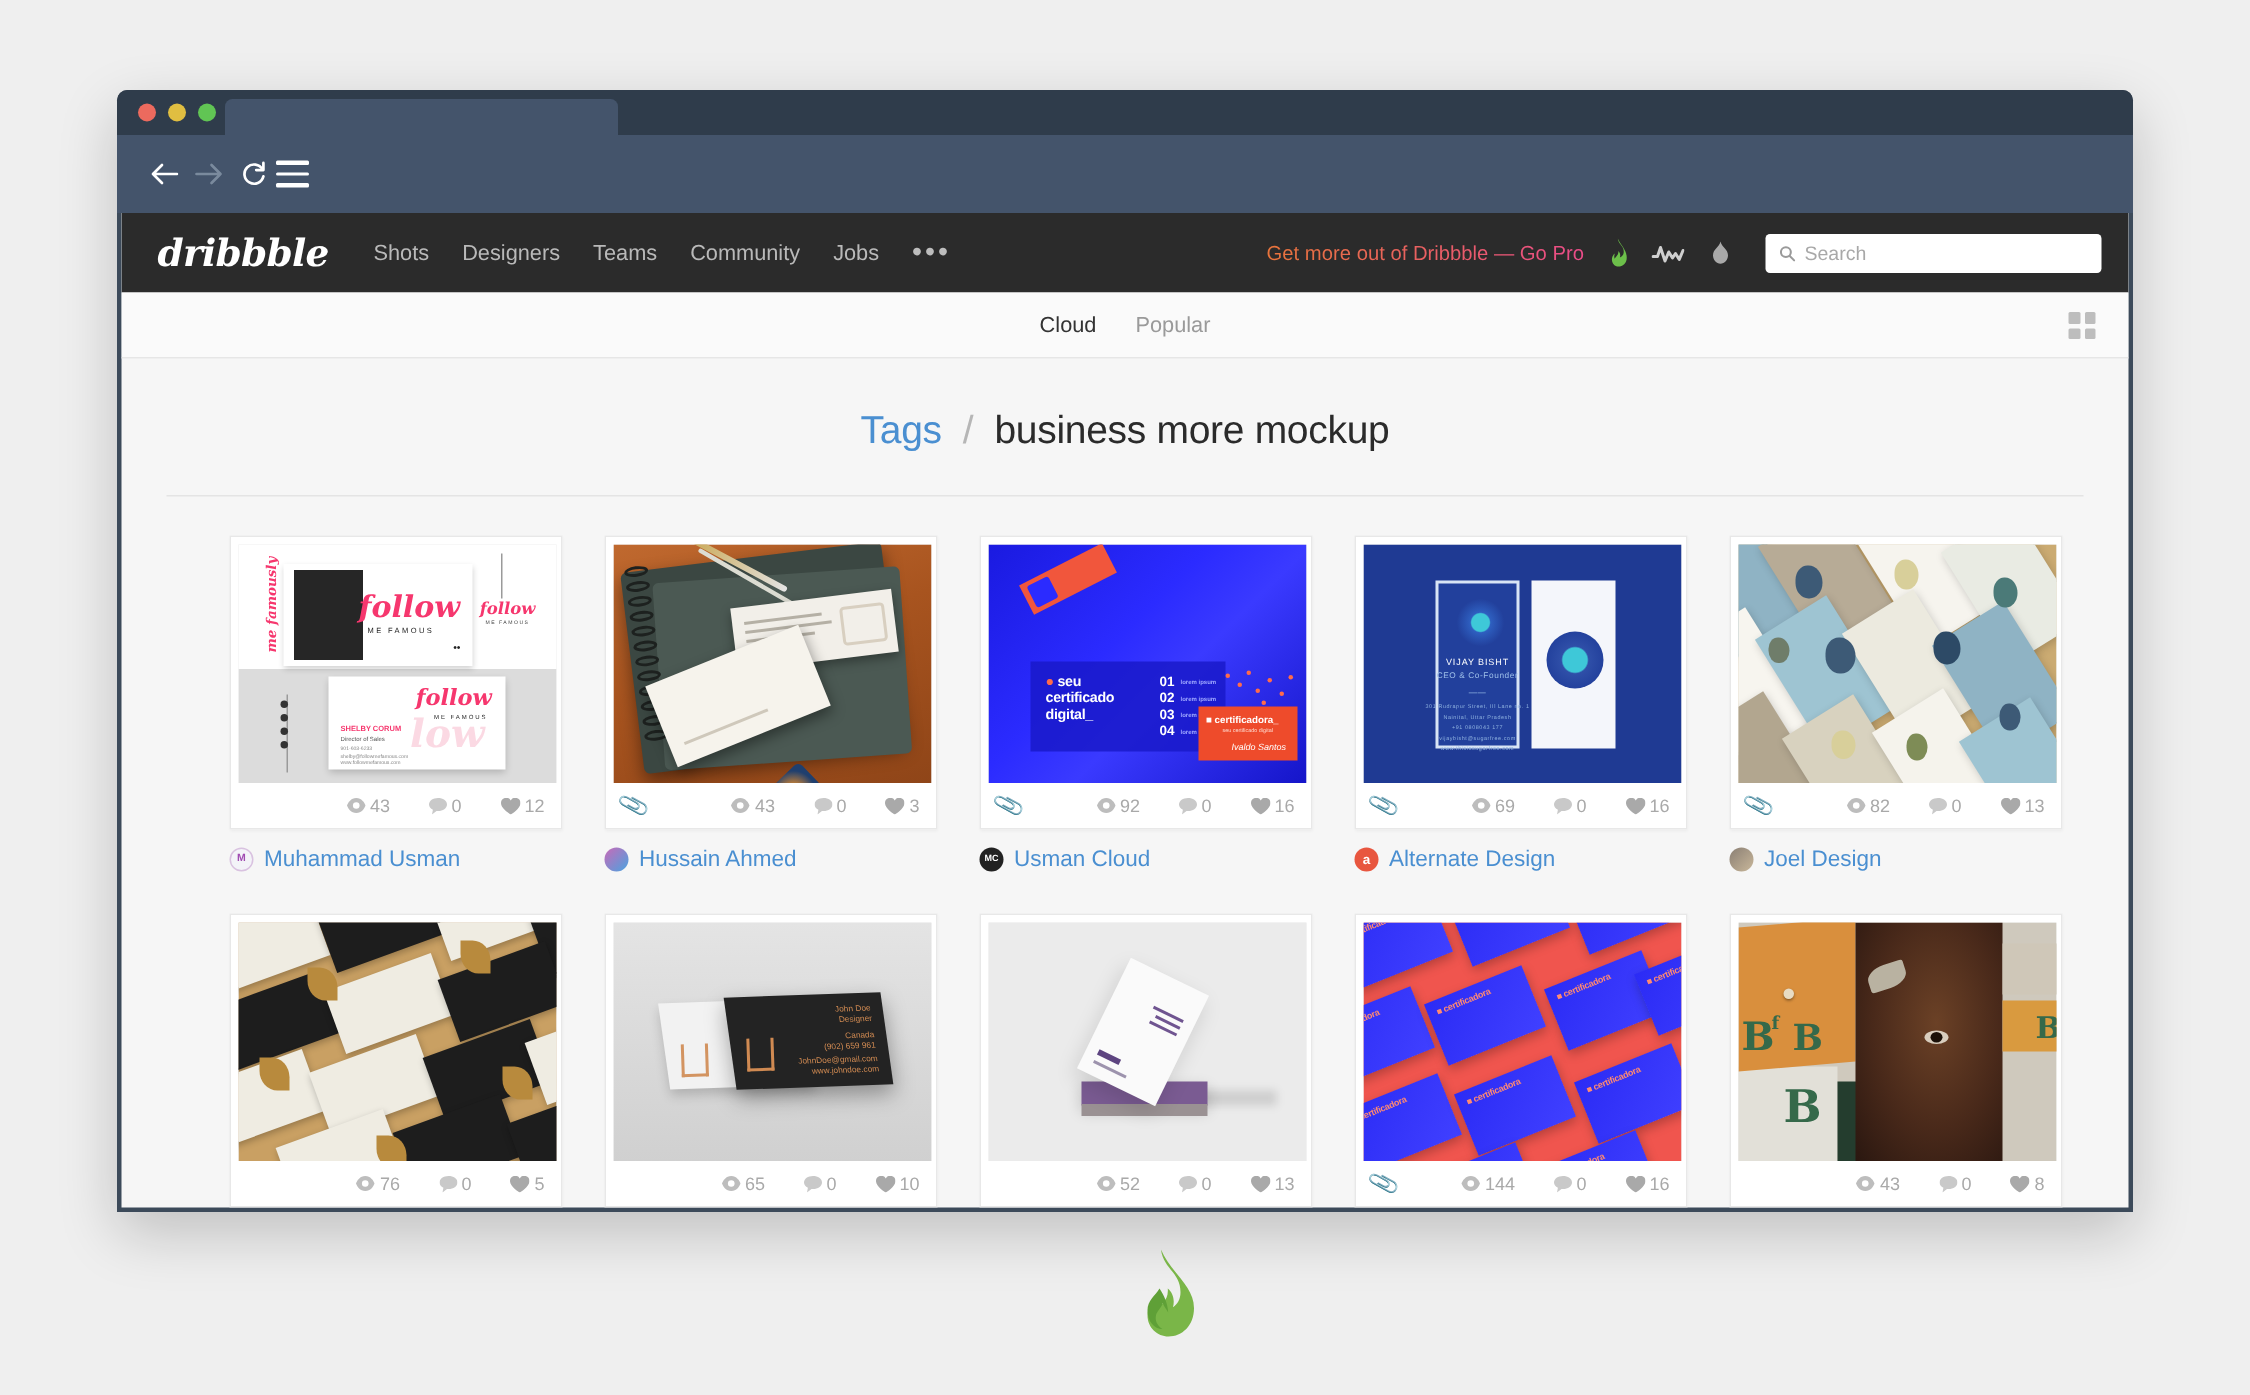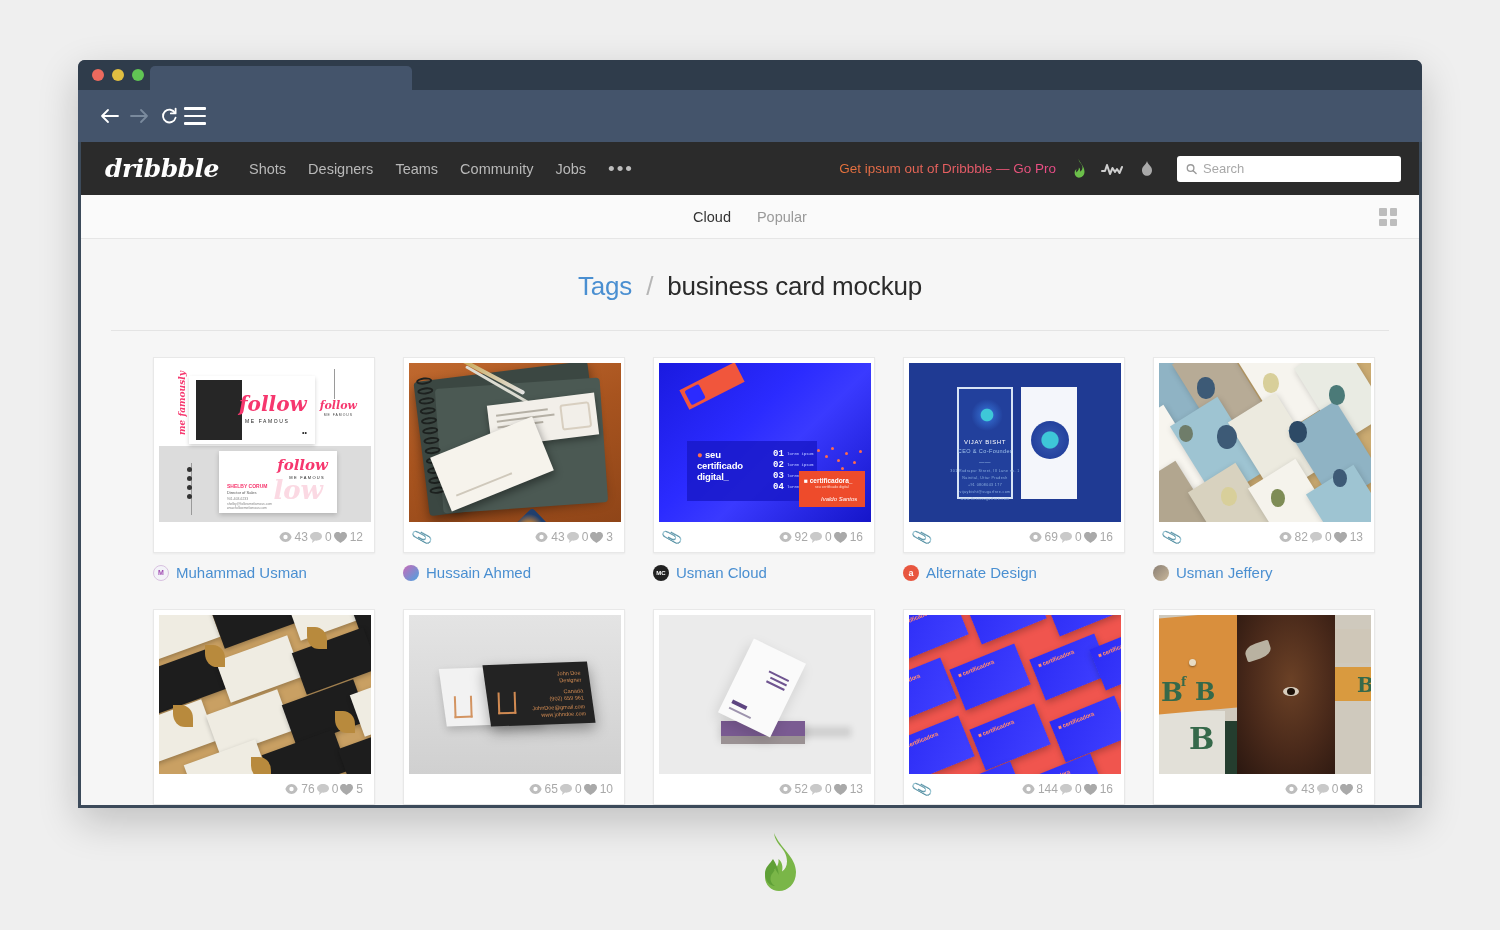--- a/index.html
+++ b/index.html
@@ -196,21 +196,21 @@
     overflow: hidden; position: relative;
     background: #e9e9e9;
   }
   .cardfoot {
     height: 30px;
     display: flex; align-items: center;
     padding: 0 6px 0 4px;
     gap: 4px;
   }
   .clip { color: #c4c4c4; font-size: 15px; transform: rotate(-20deg); }
-  .stats { margin-left: auto; display: flex; align-items: center; gap: 2px; }
+  .stats { margin-left: auto; display: flex; align-items: center; gap: 26px; }
   .stat { display: flex; align-items: center; gap: 3px; color: #a9a9a9; font-size: 12px; }
   .stat svg { display: block; }
   .author {
     display: flex; align-items: center; gap: 7px;
     margin-top: 11px;
   }
   .avatar {
     width: 16px; height: 16px; border-radius: 50%;
     flex: 0 0 16px;
     display: flex; align-items: center; justify-content: center;
@@ -256,21 +256,21 @@
   .s2 .badge { position: absolute; left: 48px; top: 90px; width: 34px; height: 26px; background: radial-gradient(circle,#e08a2c 20%,#1f3f6e 70%); border-radius: 4px; transform: rotate(-22deg); }
   .s2 .ln { position: absolute; height: 2px; background: #b5b0a5; }
 
   
   .s3 { background: linear-gradient(135deg,#1a1ae0 0%, #2b2bff 40%, #3a3aff 58%, #1515c9 100%); }
   .s3 .tag { position: absolute; left: 22px; top: 12px; width: 62px; height: 22px; background: #f1563c; transform: rotate(-27deg); }
   .s3 .tag i { position: absolute; left: 4px; top: 3px; width: 16px; height: 16px; background: #2b2bff; border-radius: 2px; }
   .s3 .big { position: absolute; left: 28px; top: 78px; width: 130px; height: 60px; background: rgba(24,24,200,.82); }
   .s3 .small { position: absolute; left: 140px; top: 108px; width: 66px; height: 36px; background: #ee4b2b; }
   .s3 .t { position: absolute; color: #fff; font-weight: 700; font-size: 9.5px; line-height: 11px; letter-spacing: -.2px; }
-  .s3 .num { position: absolute; color:#fff; font-size: 9px; font-weight: 700; line-height: 11px; font-family: Liberation Mono, monospace; }
+  .s3 .num { position: absolute; color:#fff; font-size: 9px; font-weight: 700; line-height: 11px; }
   .s3 .dotdot { position: absolute; right: 8px; top: 84px; width: 46px; height: 24px; }
   .s3 .dotdot i { position: absolute; width: 3px; height: 3px; background: #ff6b4a; border-radius: 50%; }
 
   
   .s4 { background: #1f3a93; }
   .s4 .cv { position: absolute; width: 56px; height: 112px; top: 24px; }
   .s4 .cvL { left: 48px; background: #22409c; border: 2px solid #d8e4f5; }
   .s4 .cvR { left: 112px; background: #f4f6fb; }
   .s4 .blob { position: absolute; border-radius: 50%; }
   .s4 .tx { position: absolute; left: 50%; transform: translateX(-50%); font-size: 5.5px; letter-spacing: .4px; white-space: nowrap; }
@@ -362,21 +362,21 @@
       <div class="dnav-links">
         <a>Shots</a>
         <a>Designers</a>
         <a>Teams</a>
         <a>Community</a>
         <a>Jobs</a>
         <span class="dots-more">•••</span>
       </div>
 
       <div class="dnav-right">
-        <span class="gopro">Get ipsum out of Dribbble — Go Pro</span>
+        <span class="gopro">Get more out of Dribbble — Go Pro</span>
 
         <span class="nicon">
           <svg width="13" height="19" viewBox="0 0 13 19">
               <path d="M6.5 0C7 4 10.5 4.8 10.5 8.6c0 2.2-1.3 3.6-2.6 4.1.6-1.6.1-3.3-1-4.3.2 2.6-1.6 3.4-2.4 5.1C3.7 11.8 4.6 10 4.6 10c-1.3.9-2 2.4-2 4 0 2.7 2 4.7 4.3 4.7 2.9 0 5.6-2.3 5.6-5.9C12.5 7.6 8.6 4.6 6.5 0z" fill="#6cbf4a"></path>
             </svg>
         </span>
 
         <span class="nicon">
           <svg width="22" height="14" viewBox="0 0 22 14">
               <path d="M1 9 L4 9 L6 3 L9 12 L11.5 6 L14 10 L16 7 L18.5 11 L21 5" stroke="#cfcfcf" stroke-width="2" fill="none" stroke-linejoin="round" stroke-linecap="round"></path>
@@ -407,21 +407,21 @@
           <i></i>
           <i></i>
           <i></i>
       </div>
     </div>
 
     <div class="crumbwrap">
       <div class="crumb">
         <span class="tags">Tags</span>
         <span class="sep">/</span>
-        <span class="name">business card mockup</span>
+        <span class="name">business more mockup</span>
       </div>
     </div>
     <div class="rule"></div>
 
     <div class="grid">
 
       <div class="shot">
         <div class="card">
           <div class="thumb">
             <div class="scene s1">
@@ -706,21 +706,21 @@
                 <svg width="13" height="11" viewBox="0 0 13 11">
                     <path d="M6.5 11S0 7.2 0 3.5A3.5 3.5 0 0 1 6.5 1.6 3.5 3.5 0 0 1 13 3.5C13 7.2 6.5 11 6.5 11z" fill="#a9a9a9"></path>
                   </svg>
                 <span>13</span>
               </span>
             </div>
           </div>
         </div>
         <div class="author">
           <span class="avatar" style="background:linear-gradient(135deg,#8a7f74,#c9b79a);color:#fff;"></span>
-          <a>Usman Jeffery</a>
+          <a>Joel Design</a>
         </div>
       </div>
 
       <div class="shot">
         <div class="card">
           <div class="thumb">
             <div class="scene s6">
               <div class="gc" style="left:-20px;top:-8px;background:#efece2;"></div>
               <div class="gc" style="left:56px;top:-22px;background:#1d1d1d;"></div>
               <div class="gc" style="left:132px;top:-30px;background:#efece2;"></div>

